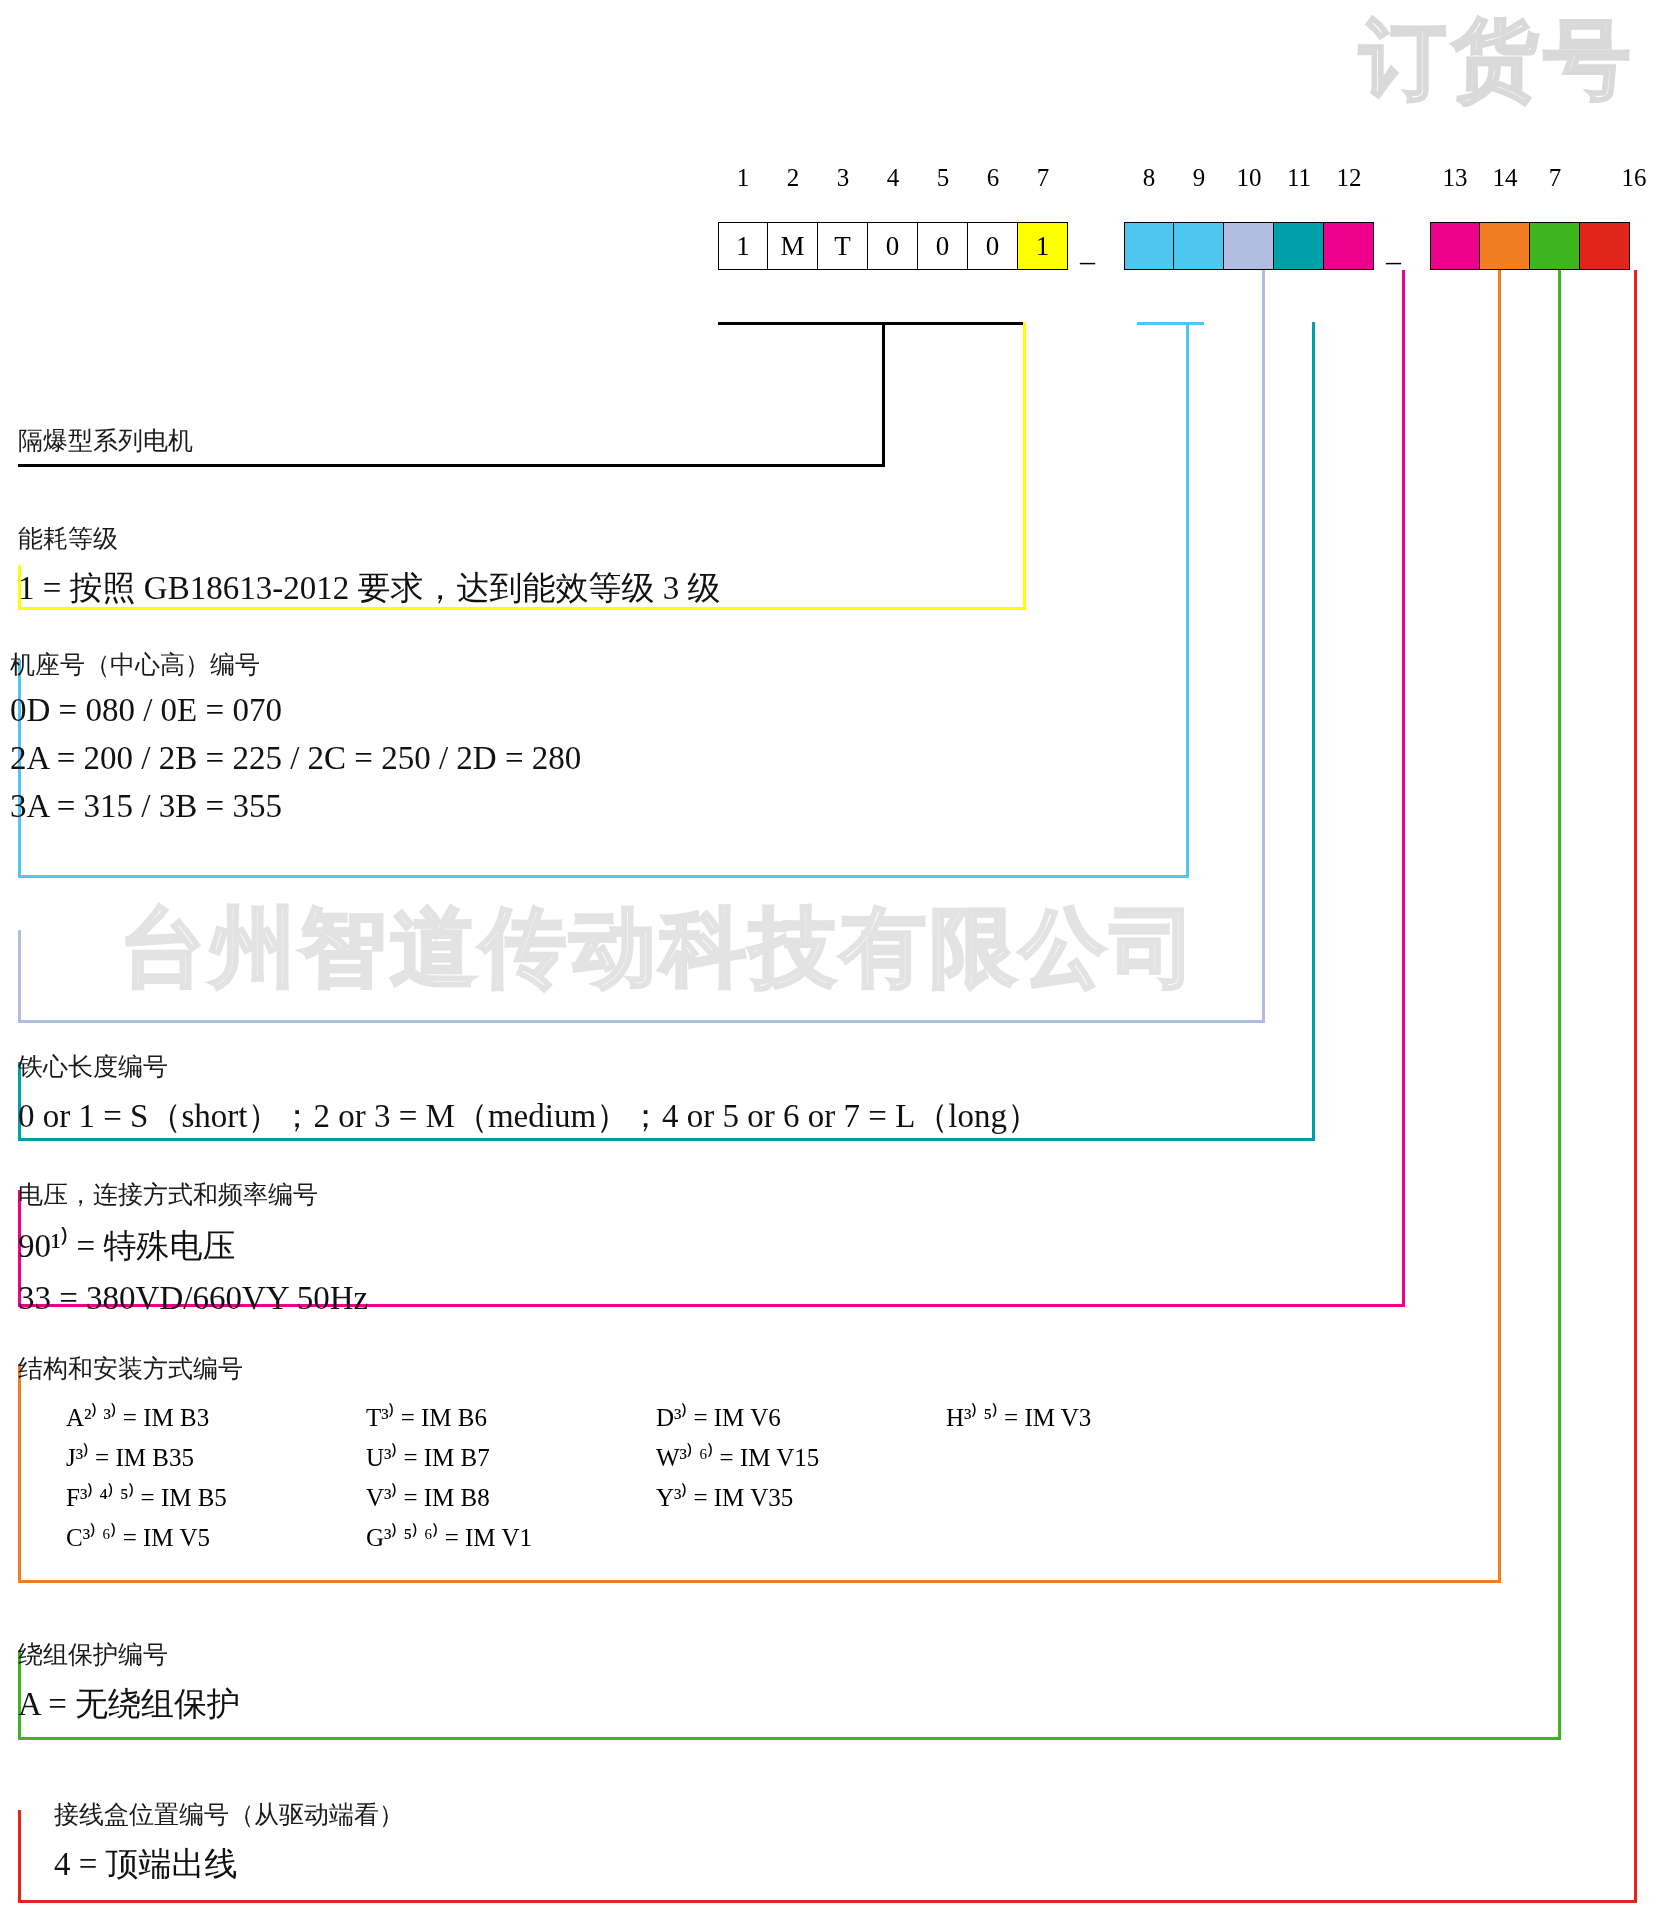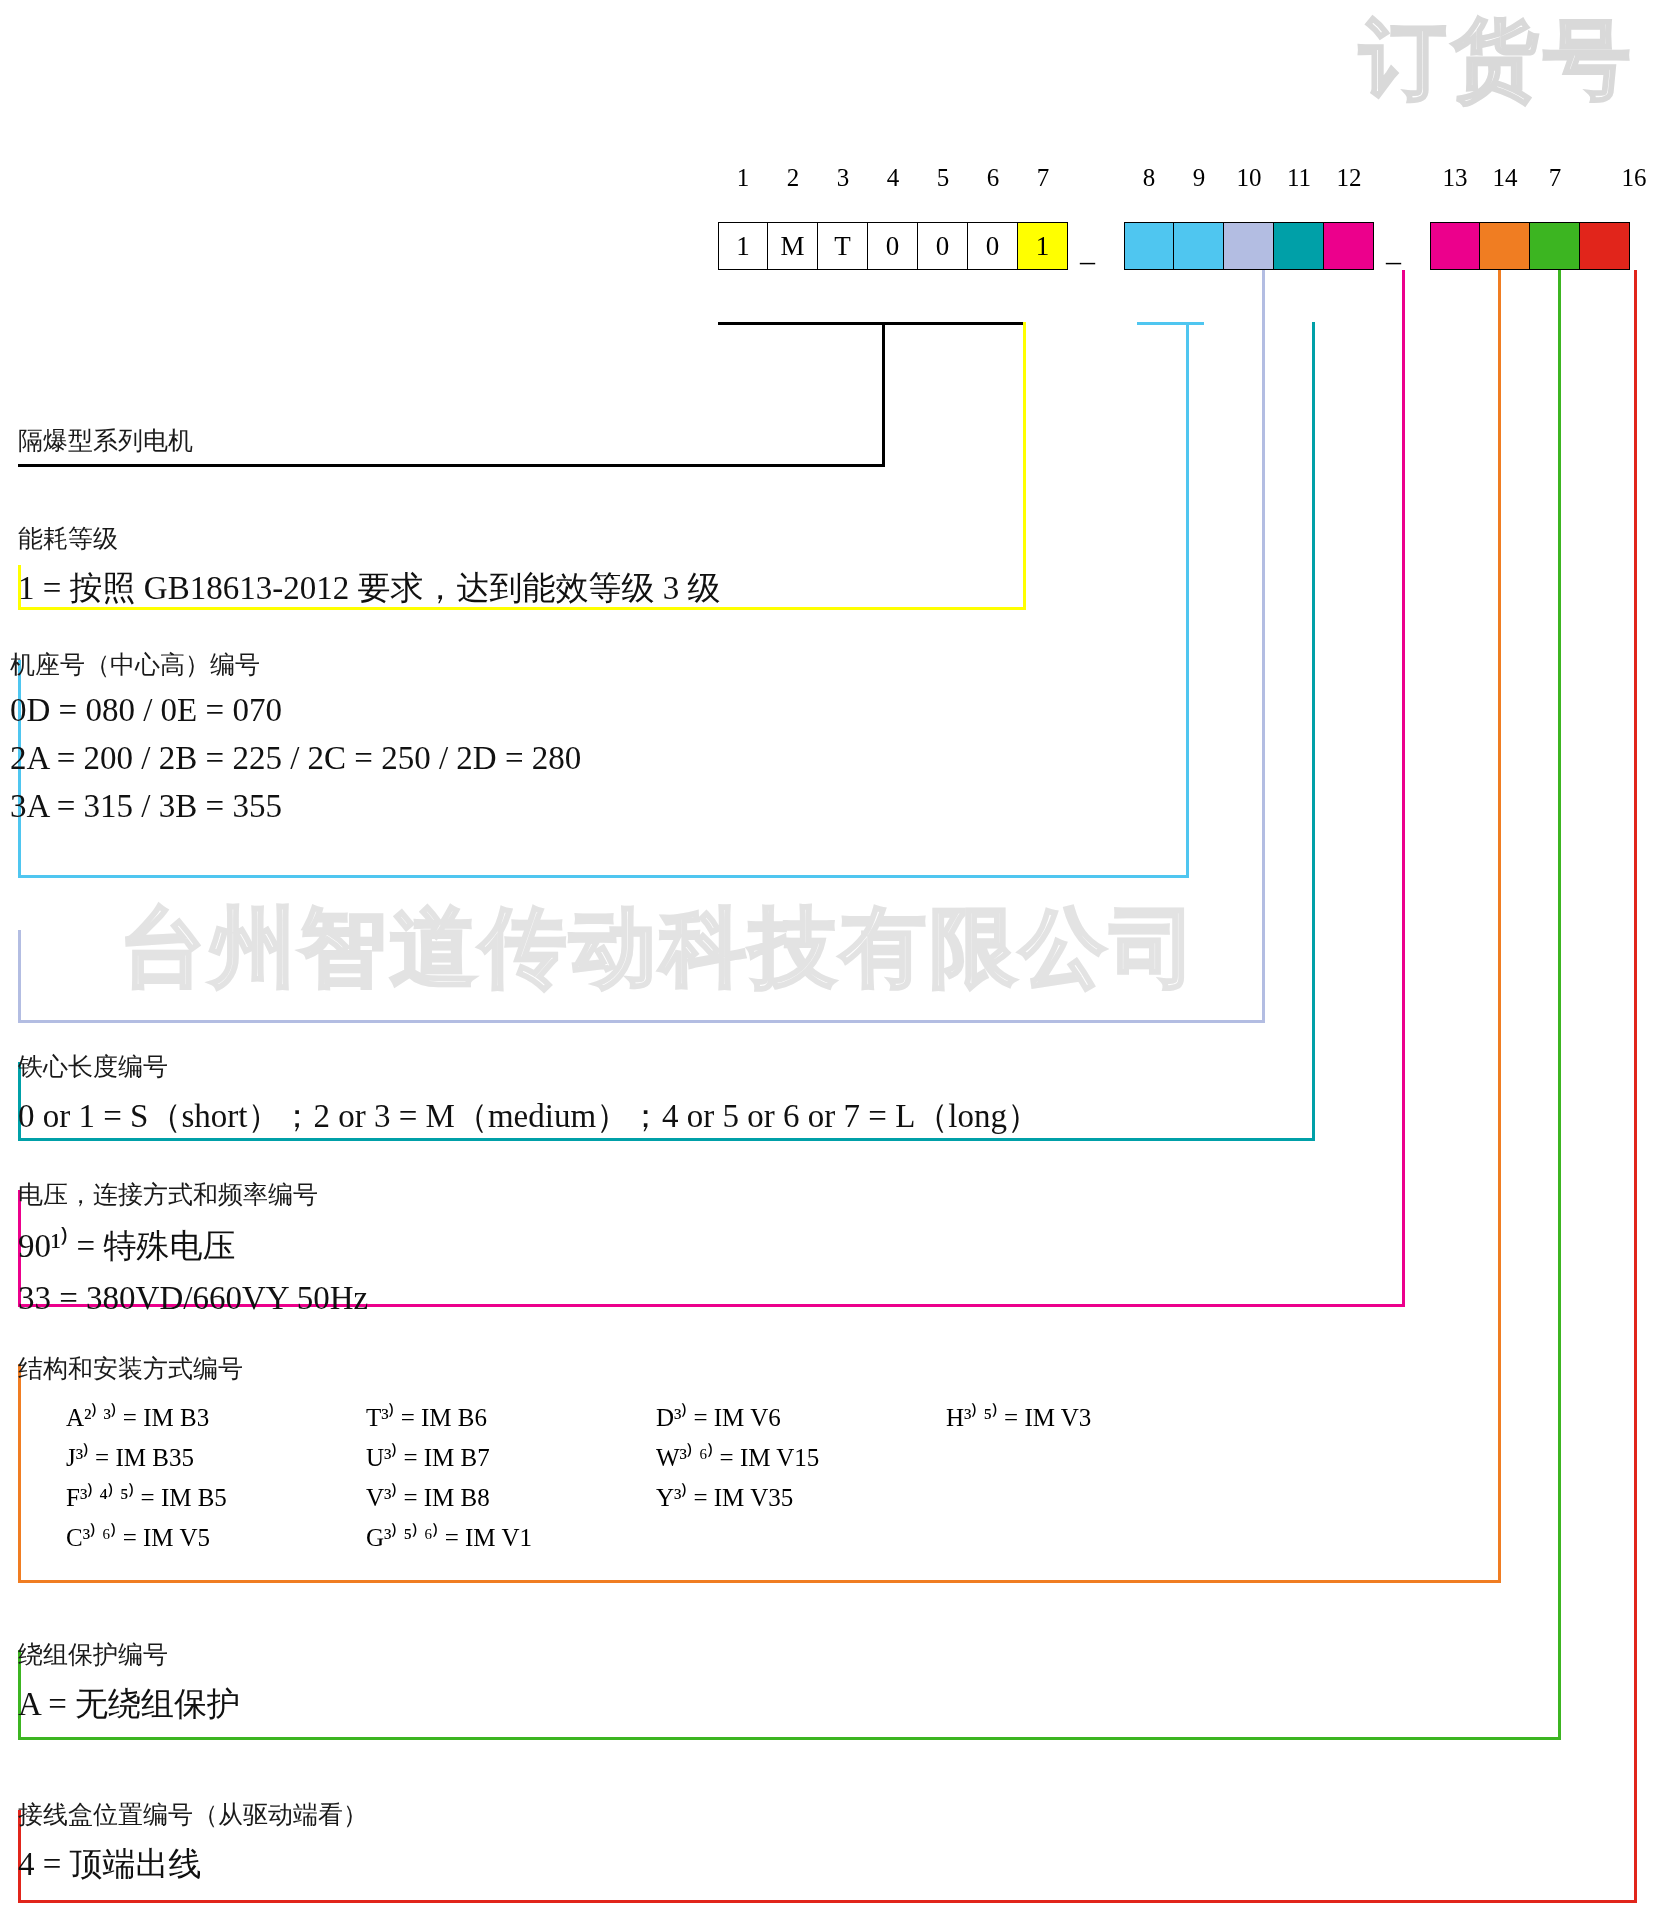--- a/index.html
+++ b/index.html
@@ -214,18 +214,18 @@
       <span class="c3"></span>
       <span class="c4"></span>
     </div>
   </div>
 
   <div class="blk" style="left:18px;top:1638px;">
     <div class="h">绕组保护编号</div>
     <div class="t">A = 无绕组保护</div>
   </div>
 
-  <div class="blk" style="left:18px;top:1798px;">
+  <div class="blk" style="left:18px;top:1798px;padding-left:36px;">
     <div class="h">接线盒位置编号（从驱动端看）</div>
     <div class="t">4 = 顶端出线</div>
   </div>
 
 </div>
 
 </body></html>

